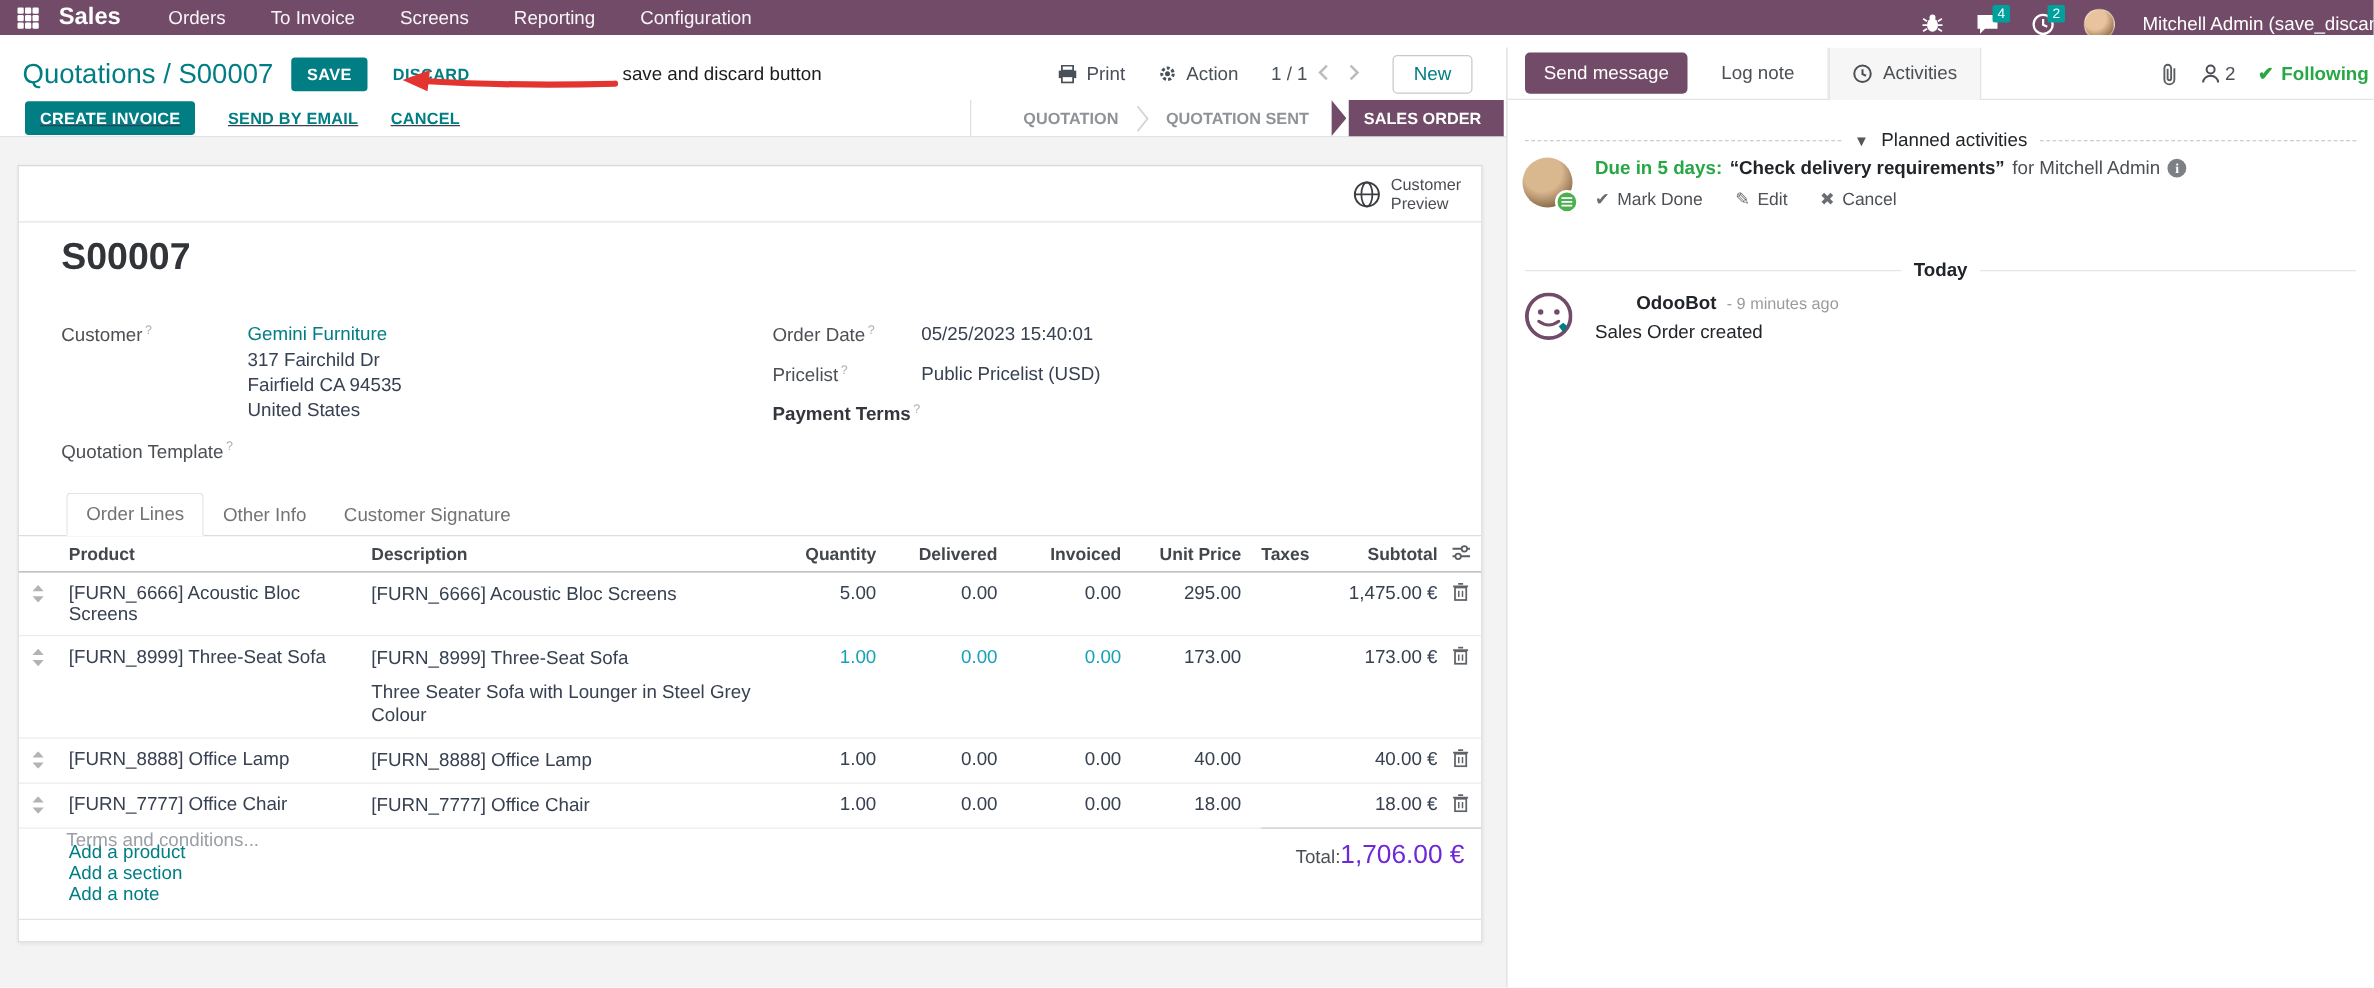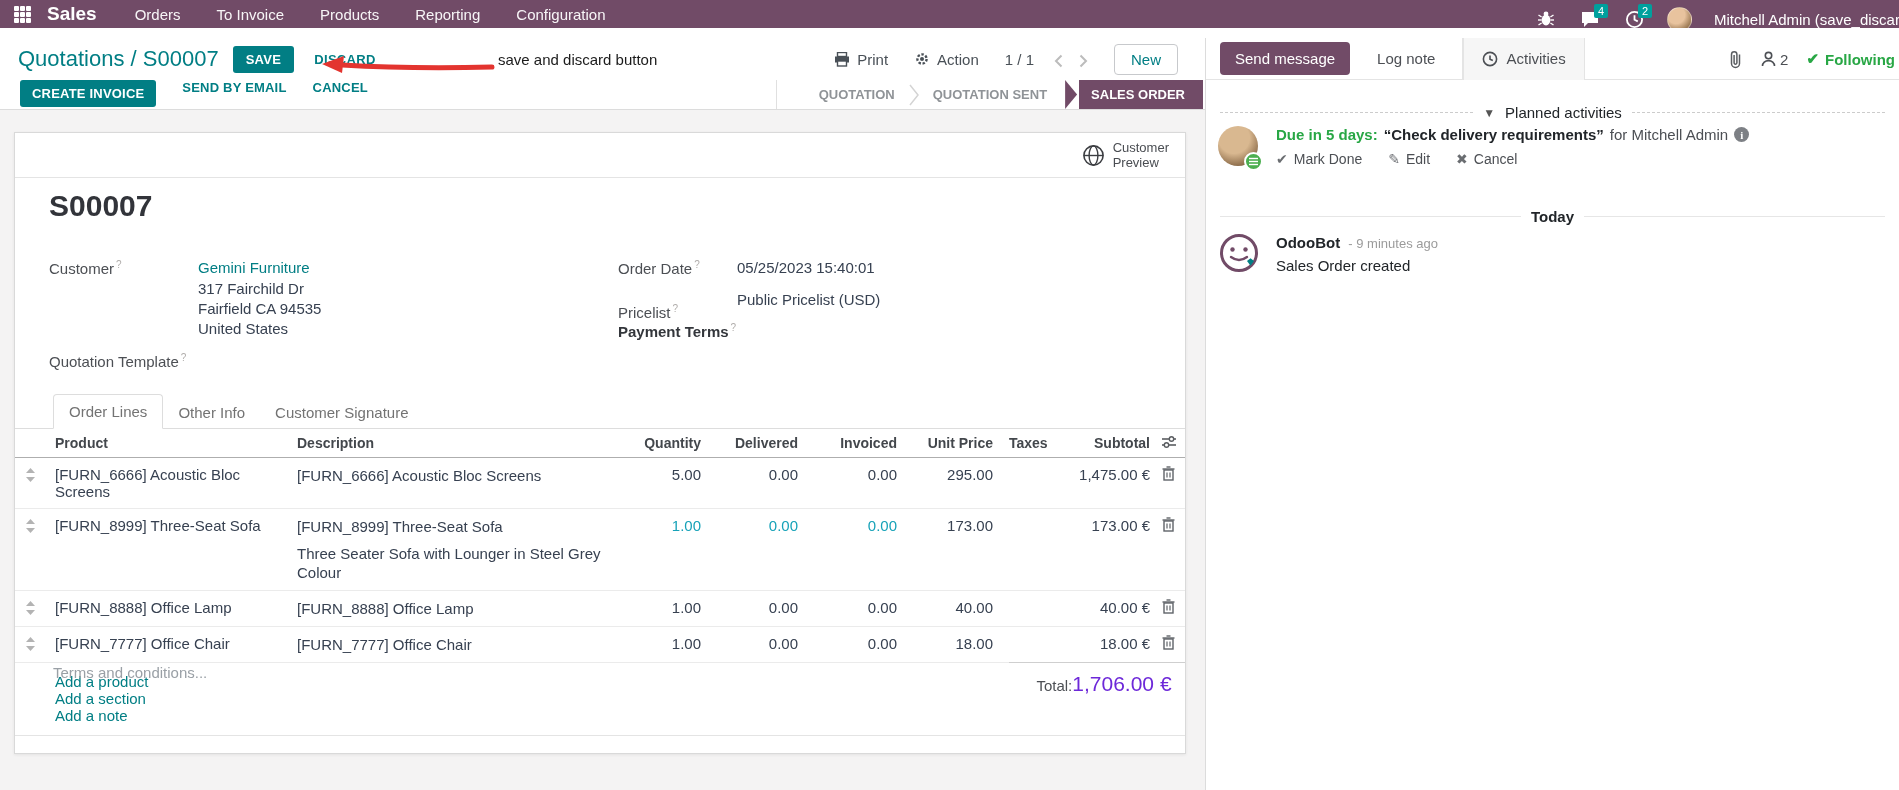--- a/index.html
+++ b/index.html
@@ -22,28 +22,28 @@
   
   .cp-row { position:absolute; left:0; top:38px; width:1205px; height:42px; background:#fff; display:flex; align-items:center; }
   .breadcrumb { font-size:22px; color:#017E84; margin-left:18px; white-space:nowrap; }
   .breadcrumb .crumb-link { cursor:pointer; }
   .btn-save { background:#017E84; color:#fff; font-size:13px; font-weight:bold; border:none; border-radius:3px; padding:6px 13px; margin-left:14px; cursor:pointer; letter-spacing:.3px; }
   .btn-discard { background:none; border:none; color:#017E84; font-size:13px; font-weight:bold; margin-left:20px; cursor:pointer; letter-spacing:.3px; }
   .annotation-arrow { position:absolute; left:320px; top:0; width:380px; height:42px; pointer-events:none; }
   .annotation-text { position:absolute; left:498px; top:13px; font-size:15px; color:#1b1b1b; }
   .cp-right { position:absolute; right:27px; top:0; height:42px; display:flex; align-items:center; gap:26px; }
   .cp-btn { display:flex; align-items:center; gap:7px; background:none; border:none; font-size:15px; color:#495057; cursor:pointer; font-family:inherit; }
-  .pager { display:flex; align-items:flex-end; gap:20px; }
+  .pager { display:flex; align-items:flex-start; gap:8px; }
   .pager-count { font-size:15px; color:#495057; }
   .pager-arrows { display:flex; gap:16px; }
   .pager-arrows svg { cursor:pointer; }
   .btn-new { background:#fff; border:1px solid #c7c9cc; border-radius:4px; color:#017E84; font-size:15px; padding:6px 16px; cursor:pointer; font-family:inherit; }
 
   
-  .sb-row { position:absolute; left:0; top:80px; width:1205px; height:30px; background:#fff; border-bottom:1px solid #dcdcdc; display:flex; align-items:flex-start; }
+  .sb-row { position:absolute; left:0; top:80px; width:1205px; height:30px; background:#fff; border-bottom:1px solid #dcdcdc; display:flex; align-items:center;text-decoration:underline; }
   .btn-primary-sm { background:#017E84; color:#fff; border:none; border-radius:3px; font-size:13px; font-weight:bold; padding:6px 12px; margin-left:20px; cursor:pointer; letter-spacing:.2px; }
   .btn-link-sm { background:none; border:none; color:#017E84; font-size:13px; font-weight:bold; margin-left:26px; cursor:pointer; letter-spacing:.2px; }
   .stages { position:absolute; right:2px; top:0; height:29px; display:flex; align-items:center; border-left:1px solid #e0e0e0; padding-left:28px; }
   .stage { font-size:13px; font-weight:bold; color:#8f9397; padding:0 14px; cursor:pointer; }
   .stage-sep svg { display:block; }
   .stage-active-wrap { display:flex; align-items:stretch; height:29px; margin-left:4px; cursor:pointer; }
   .stage-arrowhead { width:12px; height:29px; background:#714B67; clip-path:polygon(0 0, 100% 50%, 0 100%); margin-right:2px; }
   .stage-active { background:#714B67; color:#fff; font-size:13px; font-weight:bold; display:flex; align-items:center; padding:0 18px 0 12px; }
 
   
@@ -114,21 +114,21 @@
   .act-line1 { font-size:15px; display:flex; align-items:center; gap:6px; white-space:nowrap; }
   .due-green { color:#28A745; font-weight:bold; }
   .act-summary { color:#212529; font-weight:bold; }
   .act-for { color:#4c4f54; }
   .info-i { display:inline-flex; width:15px; height:15px; border-radius:50%; background:#7d8085; color:#fff; font-size:11px; font-weight:bold; align-items:center; justify-content:center; font-family:"Liberation Serif",serif; cursor:pointer; }
   .act-line2 { margin-top:8px; display:flex; gap:26px; font-size:14px; color:#4c4f54; }
   .act-line2 span { cursor:pointer; display:flex; align-items:center; gap:6px; } .glyph-gray { color:#6a6d71; }
 
   .msg-item { position:absolute; left:14px; top:196px; display:flex; }
   .msg-body { margin-left:18px; }
-  .msg-head { font-size:15px; }
+  .msg-head { font-size:15px;margin-left:33px; }
   .msg-author { font-weight:bold; color:#212529; cursor:pointer; }
   .msg-time { color:#9b9b9b; font-size:13px; margin-left:4px; }
   .msg-text { margin-top:6px; font-size:15px; color:#212529; }
 </style>
 </head>
 <body>
 
 <header class="topbar">
   <div class="apps-grid">
     <span></span>
@@ -138,21 +138,21 @@
       <span></span>
       <span></span>
       <span></span>
       <span></span>
       <span></span>
   </div>
   <div class="app-name">Sales</div>
   <nav class="topbar-menus">
     <div>Orders</div>
     <div>To Invoice</div>
-    <div>Products</div>
+    <div>Screens</div>
     <div>Reporting</div>
     <div>Configuration</div>
   </nav>
   <div class="topbar-right">
     <div class="tb-icon">
       <svg width="18" height="18" viewBox="0 0 18 18">
           <ellipse cx="9" cy="10" rx="4.4" ry="5.4" fill="#fff"></ellipse>
           <circle cx="9" cy="4" r="2.4" fill="#fff"></circle>
           <g stroke="#fff" stroke-width="1.4">
             <line x1="4.6" y1="7" x2="1.5" y2="5"></line>
@@ -265,21 +265,21 @@
 
   <div class="fl" style="left:34px; top:126px;"><span>Customer</span><sup>?</sup></div>
   <div class="fv link-teal" style="left:183px; top:126px;">Gemini Furniture</div>
   <div class="fv" style="left:183px; top:147px;">317 Fairchild Dr</div>
   <div class="fv" style="left:183px; top:167px;">Fairfield CA 94535</div>
   <div class="fv" style="left:183px; top:187px;">United States</div>
   <div class="fl" style="left:34px; top:219px;"><span>Quotation Template</span><sup>?</sup></div>
 
   <div class="fl" style="left:603px; top:126px;"><span>Order Date</span><sup>?</sup></div>
   <div class="fv" style="left:722px; top:126px;">05/25/2023 15:40:01</div>
-  <div class="fl" style="left:603px; top:158px;margin-top:12px;"><span>Pricelist</span><sup>?</sup></div>
+  <div class="fl" style="left:603px; top:158px;"><span>Pricelist</span><sup>?</sup></div>
   <div class="fv" style="left:722px; top:158px;">Public Pricelist (USD)</div>
   <div class="fl" style="left:603px; top:189px; font-weight:bold; color:#33363b;"><span>Payment Terms</span><sup style="font-weight:normal">?</sup></div>
 
   <div class="tabs-underline"></div>
   <div class="tabs">
     <div class="tab active">Order Lines</div>
     <div class="tab">Other Info</div>
     <div class="tab">Customer Signature</div>
   </div>
 

